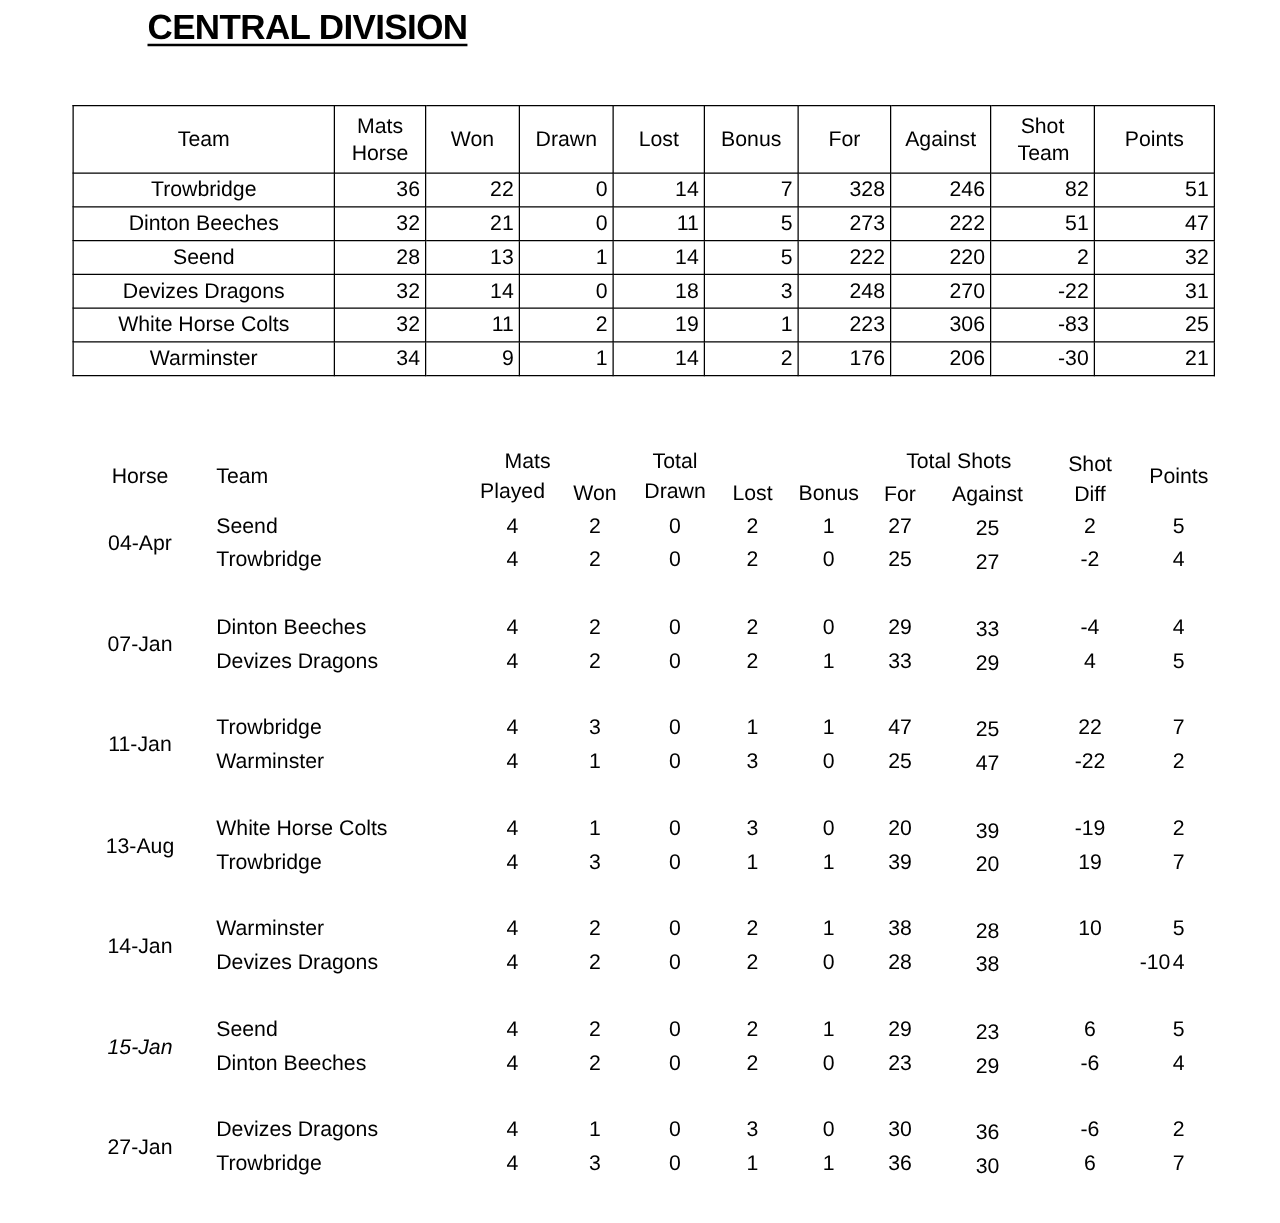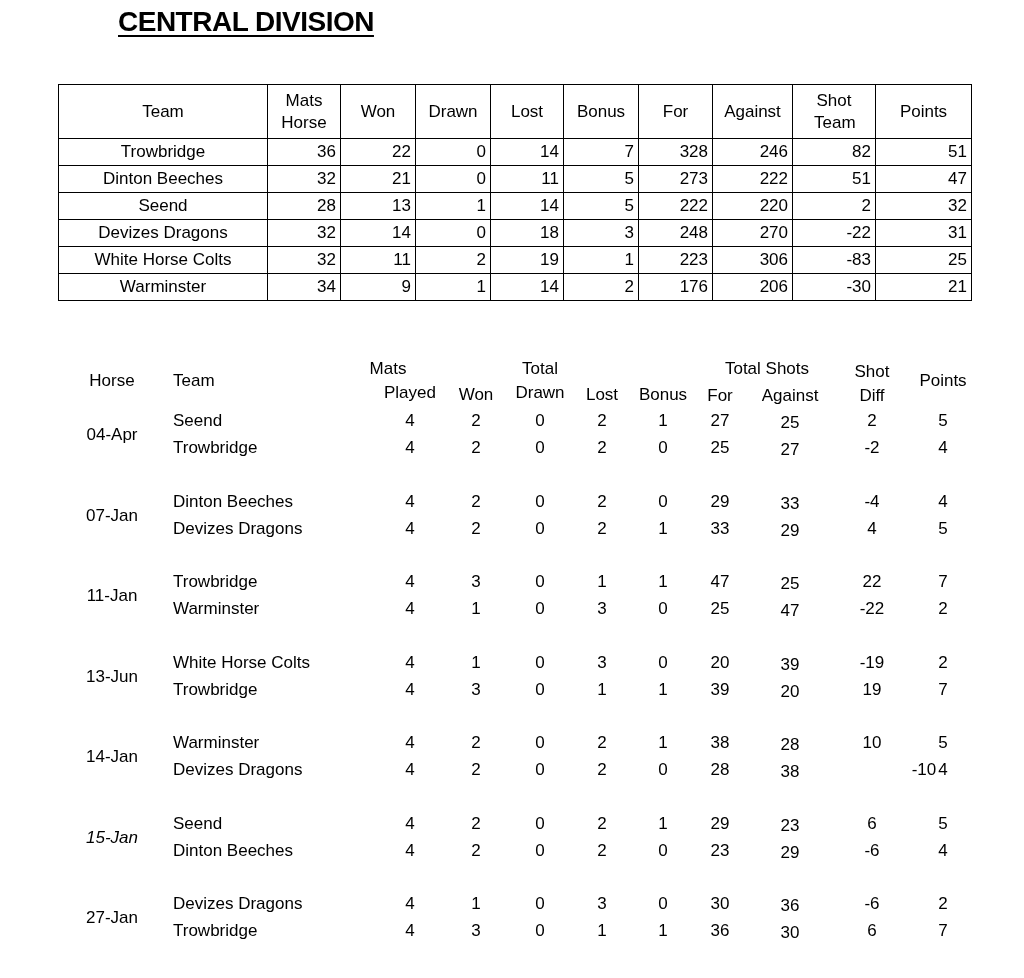--- a/index.html
+++ b/index.html
@@ -125,21 +125,21 @@
         <td>-30</td>
         <td>21</td>
       </tr>
     </tbody>
 </table>
 
 <div class="results" id="results">
 
   <div class="abs ctr hdr" style="left:112px;top:369px">Horse</div>
   <div class="abs hdr" style="left:173px;top:369px">Team</div>
-  <div class="abs ctr hdr" style="left:388px;top:357px">Mats</div>
+  <div class="abs ctr hdr" style="left:422px;top:357px">Mats</div>
   <div class="abs ctr hdr" style="left:410px;top:381px">Played</div>
   <div class="abs ctr hdr" style="left:476px;top:383px">Won</div>
   <div class="abs ctr hdr" style="left:540px;top:357px">Total</div>
   <div class="abs ctr hdr" style="left:540px;top:381px">Drawn</div>
   <div class="abs ctr hdr" style="left:602px;top:383px">Lost</div>
   <div class="abs ctr hdr" style="left:663px;top:383px">Bonus</div>
   <div class="abs ctr hdr" style="left:767px;top:357px">Total Shots</div>
   <div class="abs ctr hdr" style="left:720px;top:384px">For</div>
   <div class="abs ctr hdr" style="left:790px;top:384px">Against</div>
   <div class="abs ctr hdr" style="left:872px;top:360px">Shot</div>
@@ -201,21 +201,21 @@
     <div class="abs" style="left: 173px; top: 599px;">Warminster</div>
     <div class="abs ctr" style="left: 410px; top: 599px;">4</div>
     <div class="abs ctr" style="left: 476px; top: 599px;">1</div>
     <div class="abs ctr" style="left: 540px; top: 599px;">0</div>
     <div class="abs ctr" style="left: 602px; top: 599px;">3</div>
     <div class="abs ctr" style="left: 663px; top: 599px;">0</div>
     <div class="abs ctr" style="left: 720px; top: 599px;">25</div>
     <div class="abs ctr" style="left: 790px; top: 601px;">47</div>
     <div class="abs ctr" style="left: 872px; top: 599px;">-22</div>
     <div class="abs ctr" style="left: 943px; top: 599px;">2</div>
-    <div class="abs ctr" style="left: 112px; top: 666.5px;">13-Jun</div>
+    <div class="abs ctr" style="left: 112px; top: 666.5px;">13-Aug</div>
     <div class="abs" style="left: 173px; top: 652.5px;">White Horse Colts</div>
     <div class="abs ctr" style="left: 410px; top: 652.5px;">4</div>
     <div class="abs ctr" style="left: 476px; top: 652.5px;">1</div>
     <div class="abs ctr" style="left: 540px; top: 652.5px;">0</div>
     <div class="abs ctr" style="left: 602px; top: 652.5px;">3</div>
     <div class="abs ctr" style="left: 663px; top: 652.5px;">0</div>
     <div class="abs ctr" style="left: 720px; top: 652.5px;">20</div>
     <div class="abs ctr" style="left: 790px; top: 654.5px;">39</div>
     <div class="abs ctr" style="left: 872px; top: 652.5px;">-19</div>
     <div class="abs ctr" style="left: 943px; top: 652.5px;">2</div>

